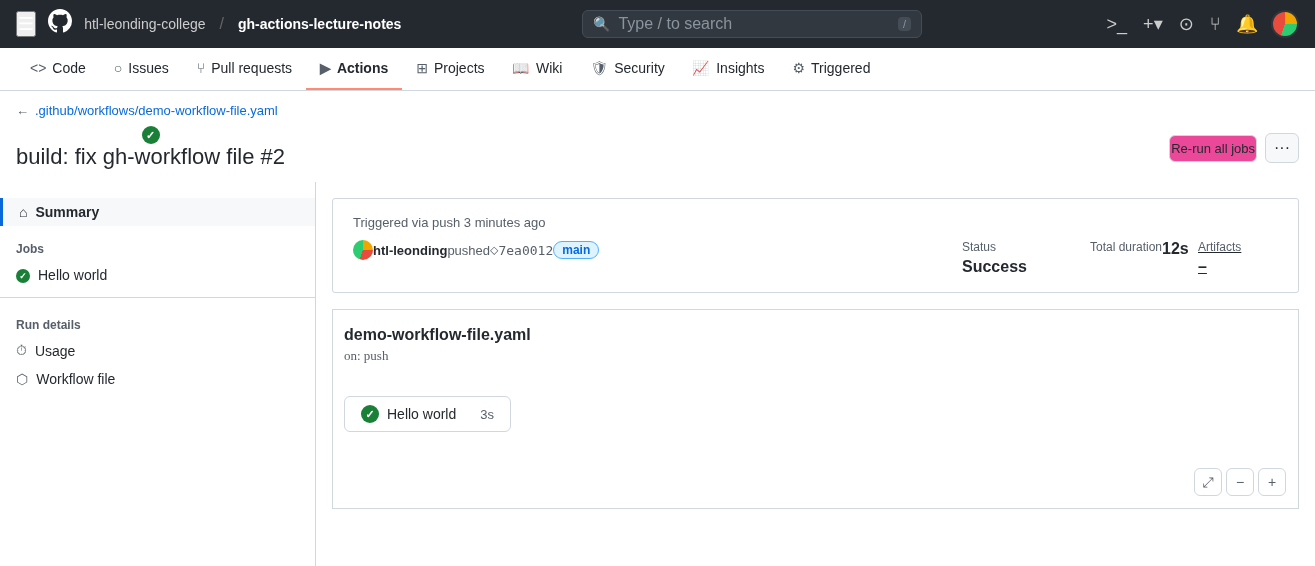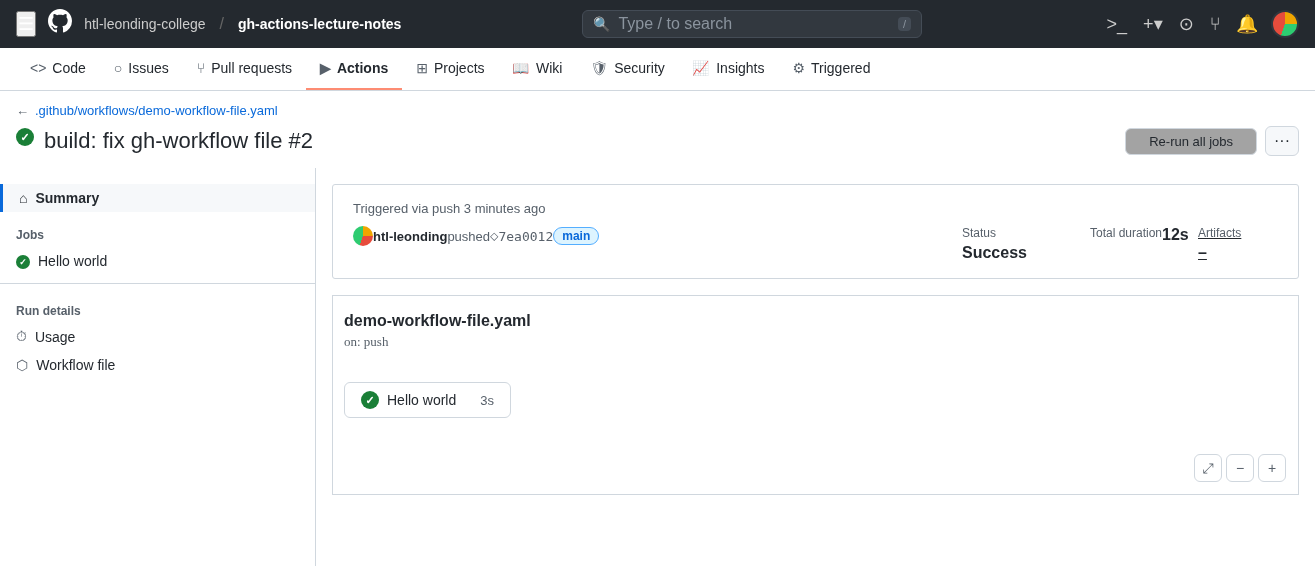--- a/index.html
+++ b/index.html
@@ -27,24 +27,24 @@
     .nav-tab.active { font-weight: 600; border-bottom-color: #fd8c73; color: #24292f; }
     .nav-tab-icon { font-size: 14px; color: #57606a; }
 
     
     .breadcrumb-area { padding: 12px 16px 0; }
     .breadcrumb { display: flex; align-items: center; gap: 6px; font-size: 13px; color: #57606a; margin-bottom: 8px; }
     .breadcrumb a { color: #0969da; text-decoration: none; }
 
     
     .page-title-row { display: flex; align-items: center; justify-content: space-between; padding: 0 16px 12px; }
-    .page-title { display: flex; gap: 10px; font-size: 22px; font-weight: 400; }
+    .page-title { display: flex; align-items: center; font-size: 22px; font-weight: 400; flex-direction: column; }
     .page-title-text { font-size: 22px; font-weight: 400; }
     .title-actions { display: flex; align-items: center; gap: 8px; }
-    .btn-rerun { background: #a3a3a3; border: 1px solid #d0d7de; border-radius: 6px; padding: 5px 23px; font-size: 13px; cursor: pointer; color: #24292f; }
+    .btn-rerun { background: #ec4899; border: 1px solid #d0d7de; border-radius: 6px; padding: 5px 1px; font-size: 13px; cursor: pointer; color: #24292f; }
     .btn-dots { background: #f6f8fa; border: 1px solid #d0d7de; border-radius: 6px; padding: 5px 8px; font-size: 16px; cursor: pointer; color: #24292f; }
 
     
     .main-layout { display: flex; height: calc(100vh - 48px - 48px - 52px); }
 
     
     .sidebar { width: 316px; min-width: 316px; border-right: 1px solid #d0d7de; padding: 16px 0; overflow-y: auto; }
     .sidebar-section-header { display: flex; align-items: center; gap: 8px; padding: 6px 16px; font-size: 14px; font-weight: 600; color: #24292f; background: #f6f8fa; border-left: 3px solid #0969da; margin-bottom: 4px; }
     .sidebar-section-icon { font-size: 14px; }
     .sidebar-section-label { font-size: 14px; font-weight: 600; }

